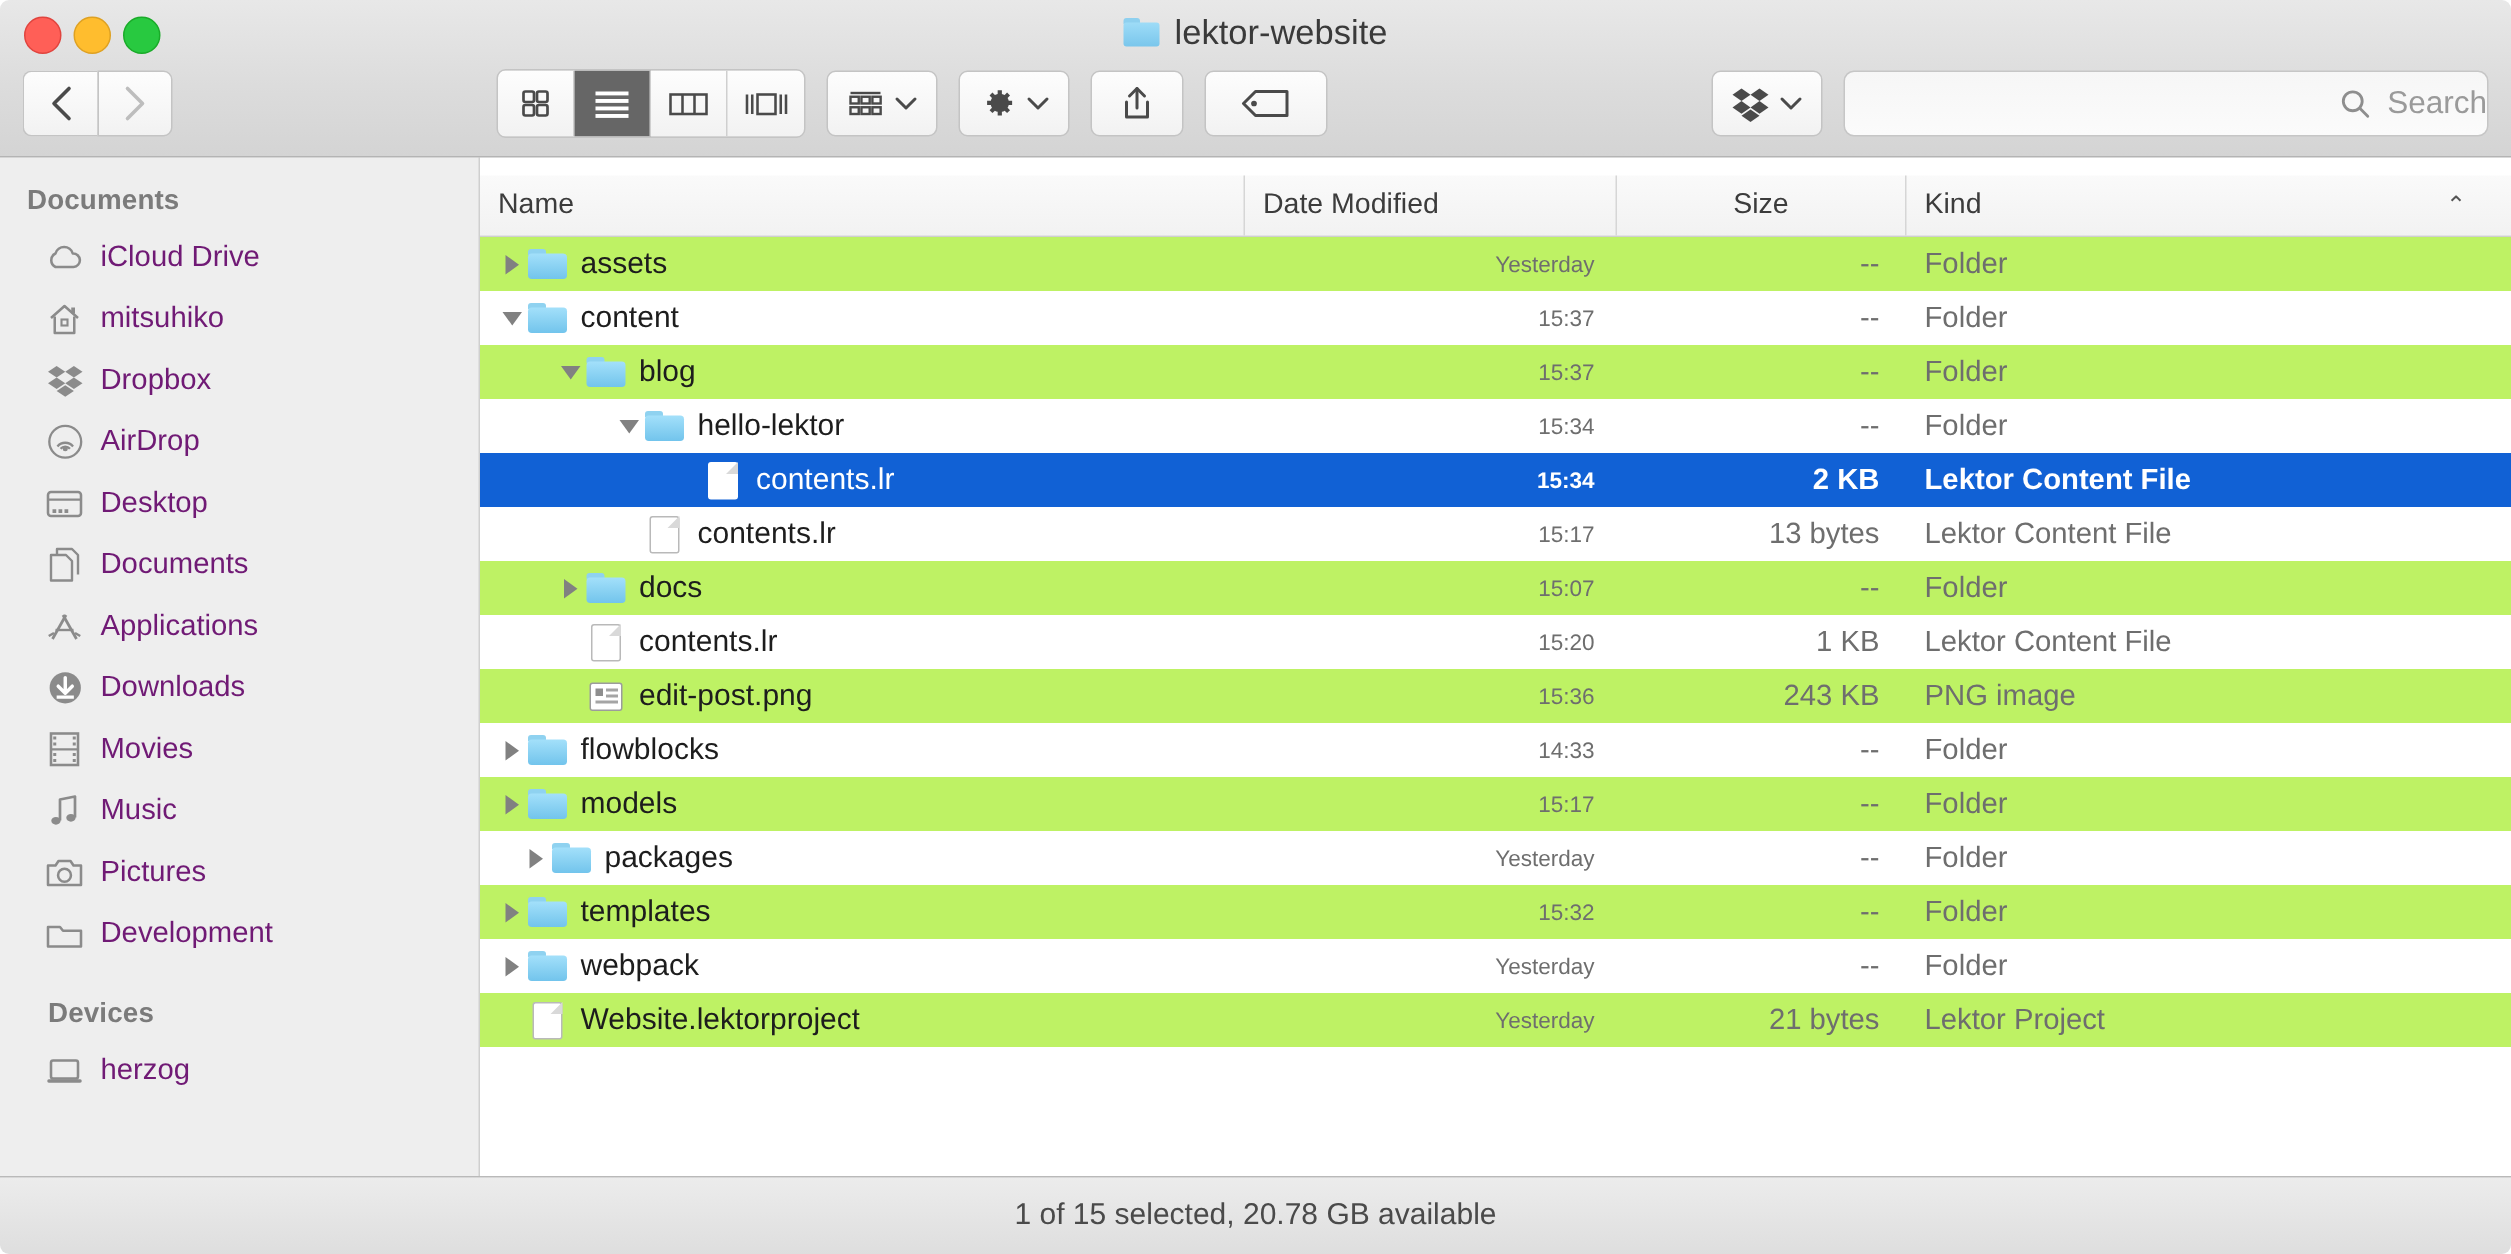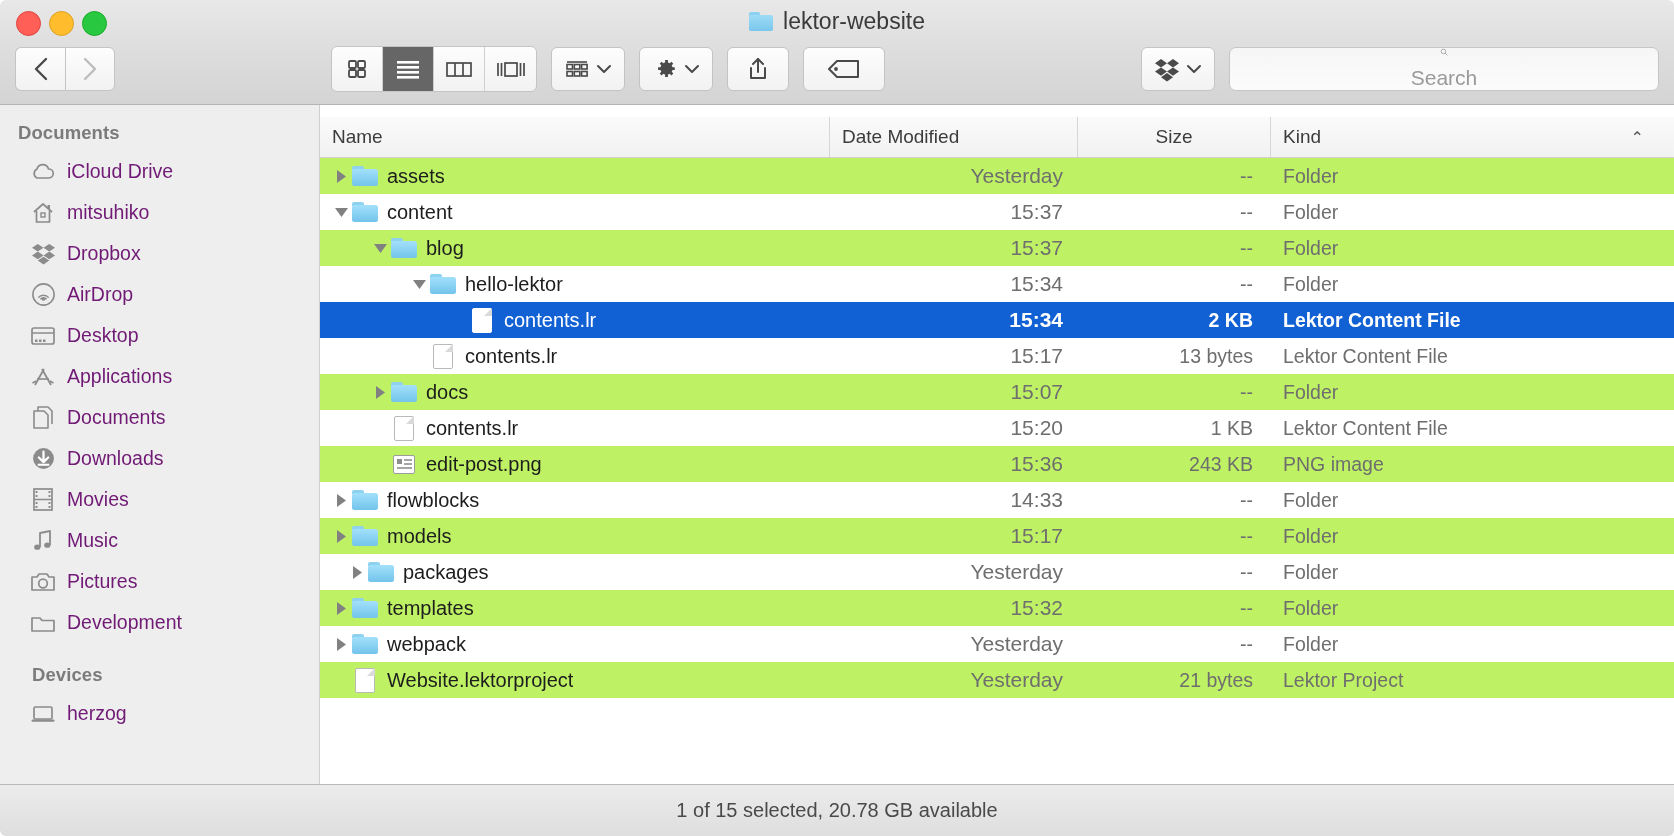--- a/index.html
+++ b/index.html
@@ -105,21 +105,20 @@
   .right-group {
     position: absolute; right: 15px;
     display: flex; align-items: center; gap: 14px;
   }
   .searchbox {
     width: 430px; height: 44px;
     border: 1px solid #c6c6c6; border-radius: 7px;
     background: linear-gradient(180deg,#f6f6f6,#fbfbfb);
     display: flex; align-items: center; justify-content: flex-end;
     gap: 10px;
-    flex-direction: column;
   }
   .searchbox .ph { color: #9a9a9a; font-size: 21px; }
 
   
   .body { flex: 1; display: flex; min-height: 0; }
 
   
   .sidebar {
     width: 320px; flex: 0 0 320px;
     background: #eeeeee;
@@ -172,21 +171,21 @@
   .row.sel .name { font-weight: 400; }
 
   .cell-name { flex: 0 0 510px; display: flex; align-items: center; min-width: 0; }
   .twist {
     width: 22px; flex: 0 0 22px; display: flex; align-items: center; justify-content: center;
     color: #818181; font-size: 14px;
   }
   .ico { width: 26px; flex: 0 0 26px; display: flex; align-items: center; justify-content: center; margin-right: 9px; }
   .name { white-space: nowrap; overflow: hidden; text-overflow: ellipsis; }
 
-  .date { flex: 0 0 248px; text-align: right; padding-right: 15px; color: #6e6e6e; font-size: 21px; }
+  .date { flex: 0 0 248px; text-align: right; padding-right: 15px; color: #6e6e6e; font-size: 15px; }
   .size { flex: 0 0 193px; text-align: right; padding-right: 18px; color: #6e6e6e; font-size: 19.5px; }
   .kind { flex: 1; padding-left: 12px; color: #6e6e6e; font-size: 19.5px; }
 
   
   .f-folder { width: 26px; height: 20px; position: relative; }
   .f-folder .tab { position:absolute; left:0; top:0; width:12px; height:4px; background:#8fd2f0; border-radius:2px 2px 0 0; }
   .f-folder .bd  { position:absolute; left:0; top:3px; width:26px; height:17px;
                    background: linear-gradient(180deg,#a3e0fa 0%, #72c4ec 100%); border-radius:2.5px; }
   .f-doc {
     width: 20px; height: 25px; background: #fff; border: 1px solid #b9b9b9;
@@ -416,39 +415,39 @@
             <rect x="5" y="14.5" width="2.5" height="2.5" fill="#8b8b8b"></rect>
             <rect x="9" y="14.5" width="2.5" height="2.5" fill="#8b8b8b"></rect>
             <rect x="13" y="14.5" width="2.5" height="2.5" fill="#8b8b8b"></rect>
           </svg>
         </span>
         <span>Desktop</span>
       </div>
 
       <div class="sb-item">
         <span class="sb-ico">
+          <svg width="24" height="25" viewBox="0 0 24 25">
+            <path d="M3 6 L13 6 L17 10 L17 23 L3 23 Z" fill="none" stroke="#8b8b8b" stroke-width="1.6" stroke-linejoin="round"></path>
+            <path d="M7 6 L7 2 L17 2 L21 6 L21 19" fill="none" stroke="#8b8b8b" stroke-width="1.6" stroke-linejoin="round"></path>
+          </svg>
+        </span>
+        <span>Documents</span>
+      </div>
+
+      <div class="sb-item">
+        <span class="sb-ico">
           <svg width="26" height="24" viewBox="0 0 26 24">
             <path d="M5 20 L14 4" fill="none" stroke="#8b8b8b" stroke-width="1.8"></path>
             <path d="M21 20 L12 4" fill="none" stroke="#8b8b8b" stroke-width="1.8"></path>
             <line x1="7" y1="14" x2="19" y2="14" stroke="#8b8b8b" stroke-width="1.6"></line>
             <line x1="2.5" y1="18" x2="6" y2="16" stroke="#8b8b8b" stroke-width="1.6"></line>
             <line x1="23.5" y1="18" x2="20" y2="16" stroke="#8b8b8b" stroke-width="1.6"></line>
           </svg>
         </span>
         <span>Applications</span>
-      </div>
-
-      <div class="sb-item">
-        <span class="sb-ico">
-          <svg width="24" height="25" viewBox="0 0 24 25">
-            <path d="M3 6 L13 6 L17 10 L17 23 L3 23 Z" fill="none" stroke="#8b8b8b" stroke-width="1.6" stroke-linejoin="round"></path>
-            <path d="M7 6 L7 2 L17 2 L21 6 L21 19" fill="none" stroke="#8b8b8b" stroke-width="1.6" stroke-linejoin="round"></path>
-          </svg>
-        </span>
-        <span>Documents</span>
       </div>
 
       <div class="sb-item">
         <span class="sb-ico">
           <svg width="25" height="25" viewBox="0 0 24 24">
             <circle cx="12" cy="12" r="10" fill="#8b8b8b"></circle>
             <path d="M12 5.5 L12 15 M7.5 11 L12 15.5 L16.5 11" fill="none" stroke="#ffffff" stroke-width="2.2" stroke-linecap="round" stroke-linejoin="round"></path>
             <line x1="6.5" y1="18" x2="17.5" y2="18" stroke="#ffffff" stroke-width="2"></line>
           </svg>
         </span>

